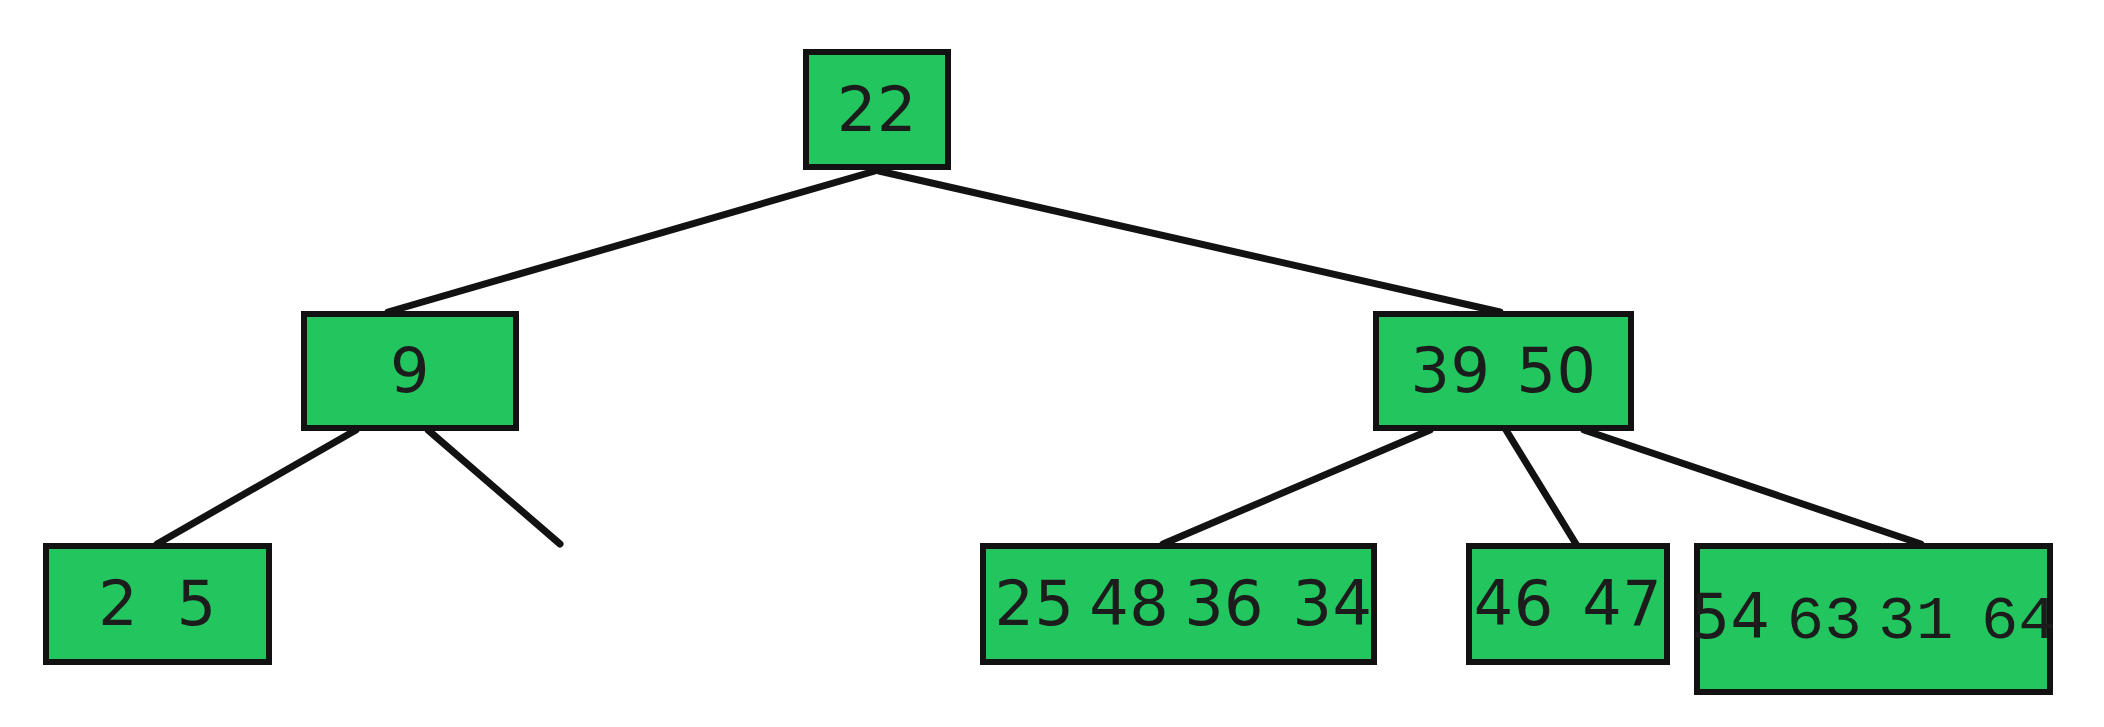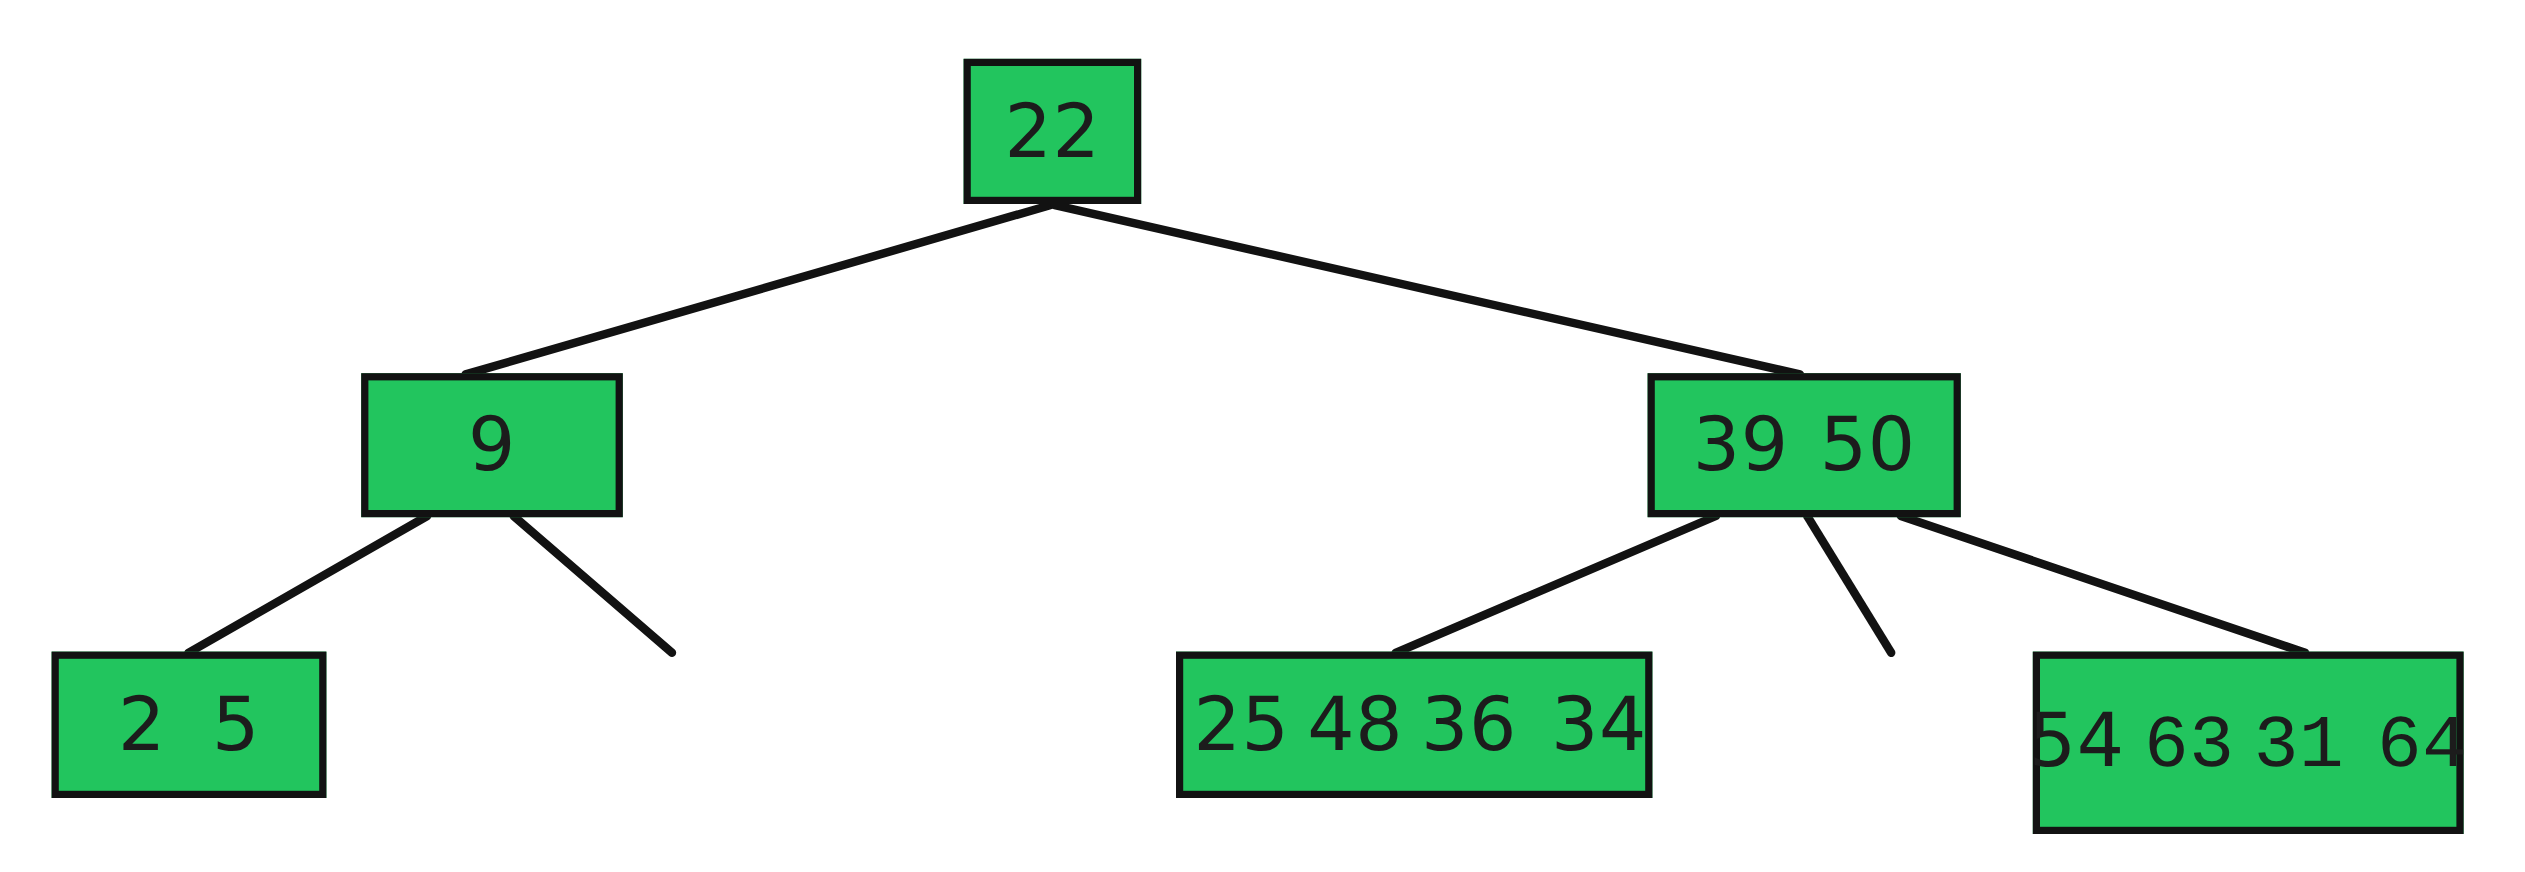--- a/index.html
+++ b/index.html
@@ -104,20 +104,26 @@
 
   <div class="node leaf-c" style="left: 980px; top: 543px; width: 397px; height: 122px; border-color: rgb(18, 18, 18);">
     <div class="node-keys" style="color: rgb(28, 28, 28); margin-left: 10px;">
         <span class="key">25</span>
         <span class="key">48</span>
         <span class="key">36</span>
         <span class="key">34</span>
       </div>
   </div>
 
+  <div class="node leaf-d" style="left: 1466px; top: 543px; width: 204px; height: 122px; border-color: rgb(18, 18, 18);">
+    <div class="node-keys" style="color: rgb(28, 28, 28);">
+        <span class="key">46</span>
+        <span class="key">47</span>
+      </div>
+  </div>
 
   <div class="node leaf-e" style="left: 1694px; top: 543px; width: 359px; height: 152px; border-color: rgb(18, 18, 18);">
     <div class="node-keys" style="color: rgb(28, 28, 28);">
         <span class="key">54</span>
         <span class="key">63</span>
         <span class="key">31</span>
         <span class="key">64</span>
       </div>
   </div>
 

